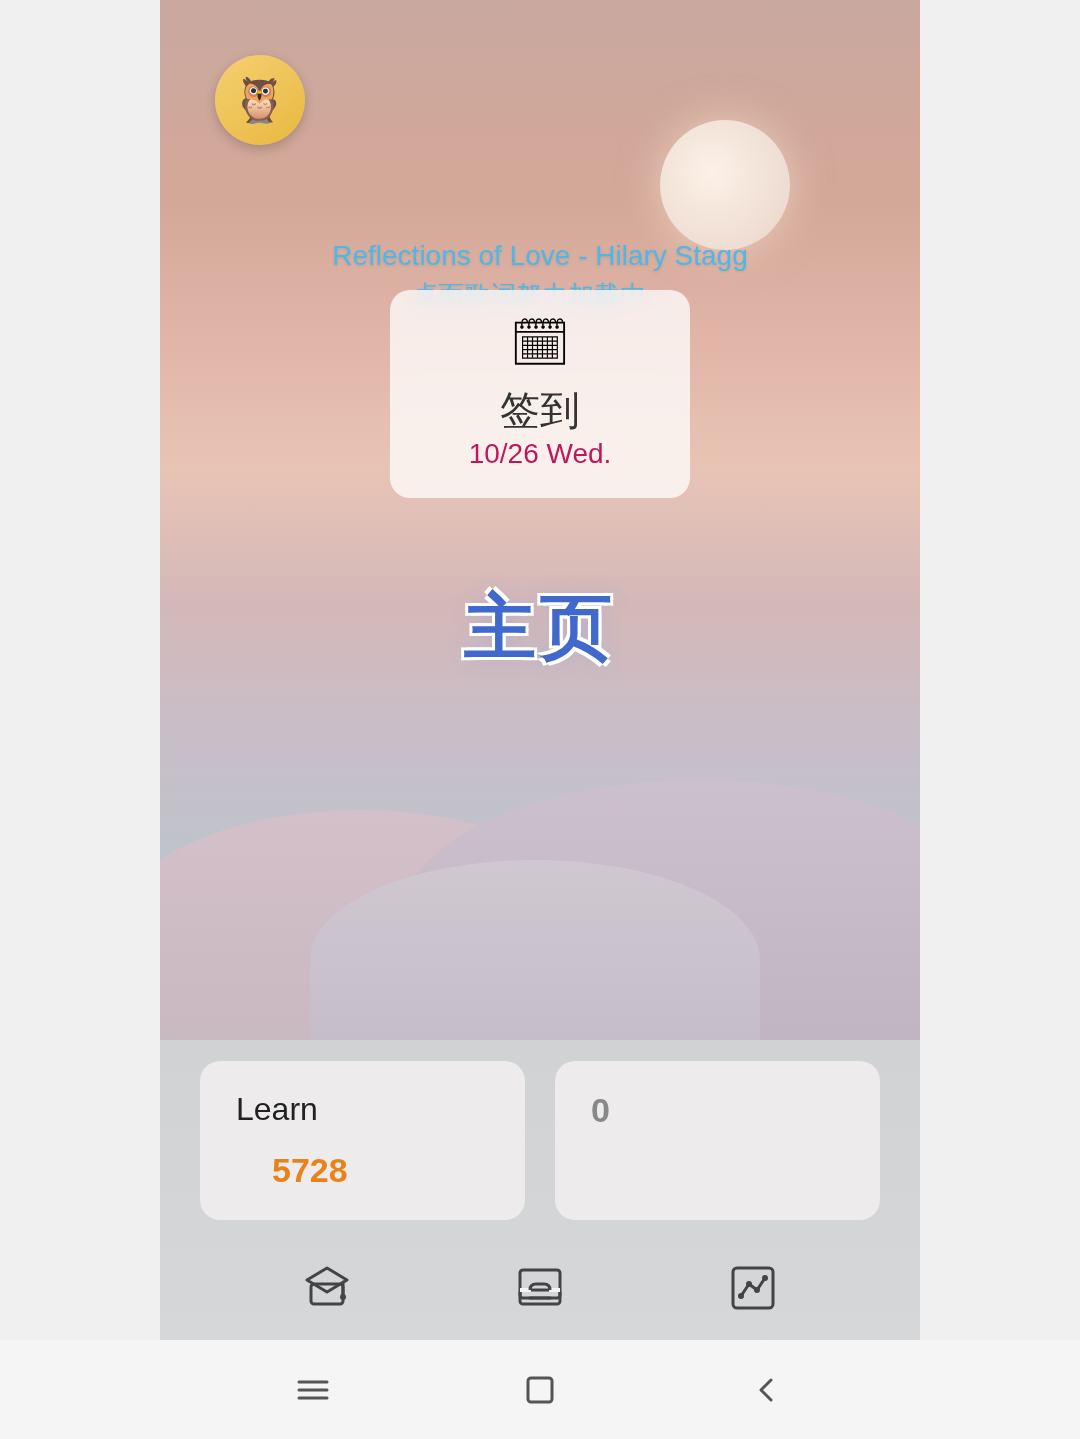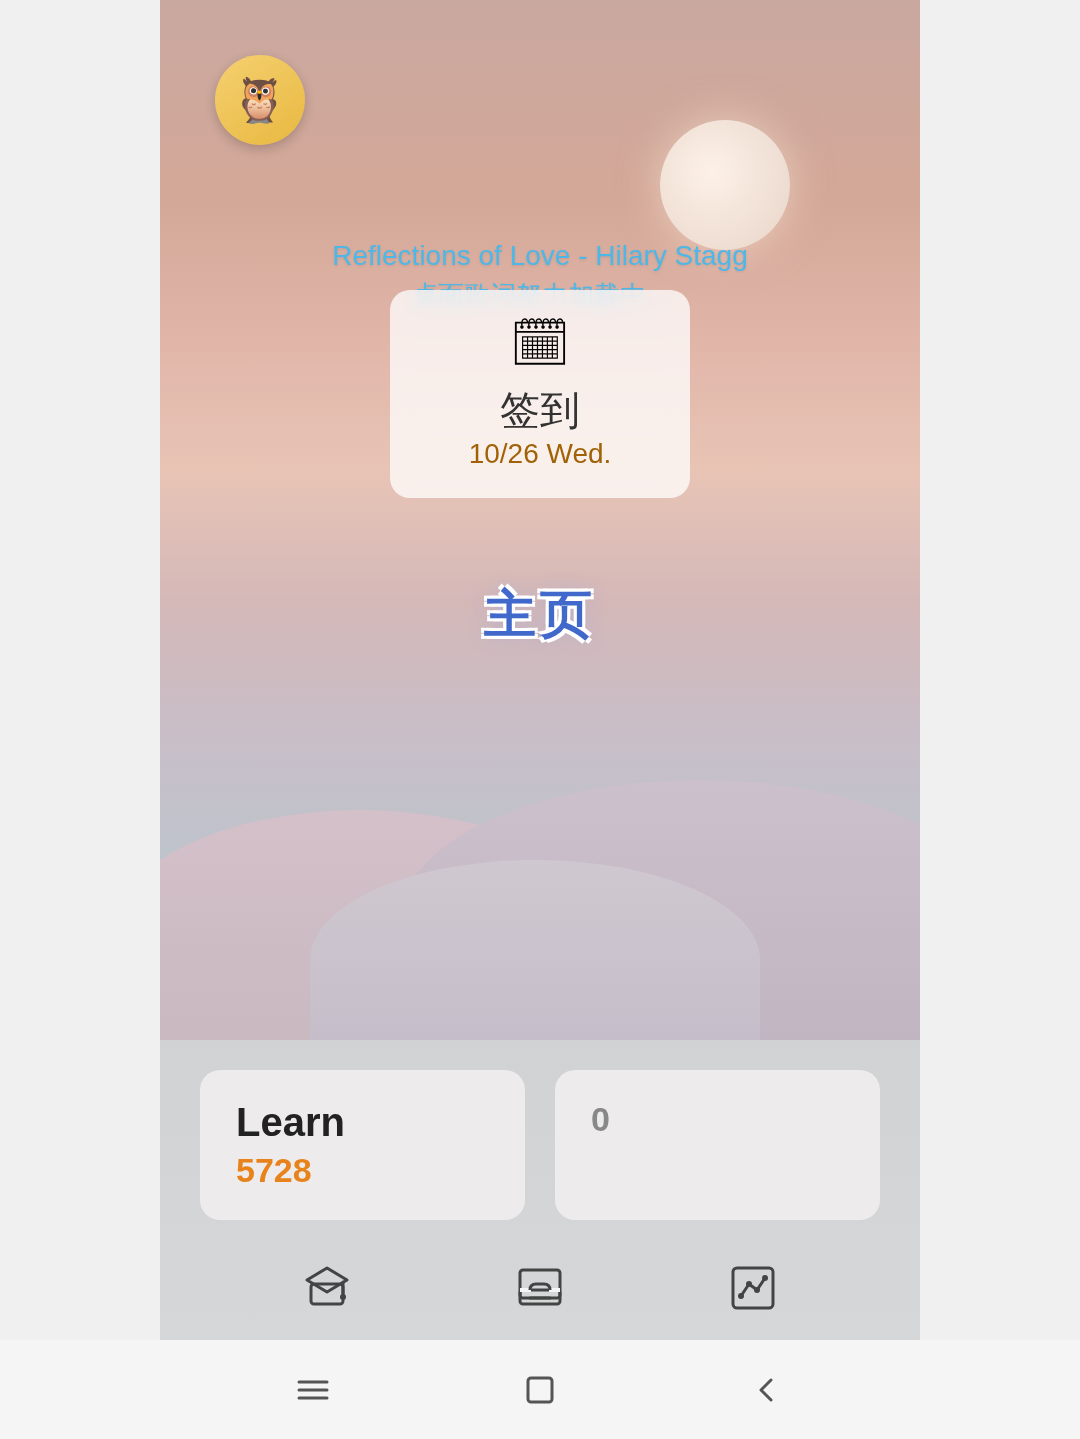--- a/index.html
+++ b/index.html
@@ -170,31 +170,31 @@
 
     .checkin-title {
       font-size: 40px;
       color: #333;
       font-weight: 500;
       margin-bottom: 0;
     }
 
     .checkin-date {
       font-size: 28px;
-      color: #a16207;
+      color: #be185d;
     }
 
     
     .main-title {
       position: absolute;
       top: 580px;
       left: 0;
       right: 0;
       text-align: center;
-      font-size: 52px;
+      font-size: 72px;
       font-weight: 900;
       color: #4169cc;
       text-shadow:
         -3px -3px 0 #ffffff,
         3px -3px 0 #ffffff,
         -3px 3px 0 #ffffff,
         3px 3px 0 #ffffff,
         0 0 20px rgba(100,150,255,0.3);
       letter-spacing: 4px;
     }
@@ -223,34 +223,35 @@
     .action-card {
       flex: 1;
       background: rgba(240,238,238,0.88);
       border-radius: 20px;
       padding: 30px 36px;
       cursor: pointer;
       backdrop-filter: blur(5px);
     }
 
     .action-card-label {
-      font-size: 40px;
-      font-weight: 700;
+      font-size: 32px;
+      font-weight: 400;
       color: #222;
       display: block;
-      margin-bottom: 6px;
+      margin-bottom: 23px;
     }
 
     .action-card-count {
       font-size: 34px;
       font-weight: 600;
     }
 
     .count-orange {
       color: #e8821a;
+      margin-left: 36px;
     }
 
     .count-gray {
       color: #888;
     }
 
     
     .bottom-nav {
       position: absolute;
       bottom: 0;

